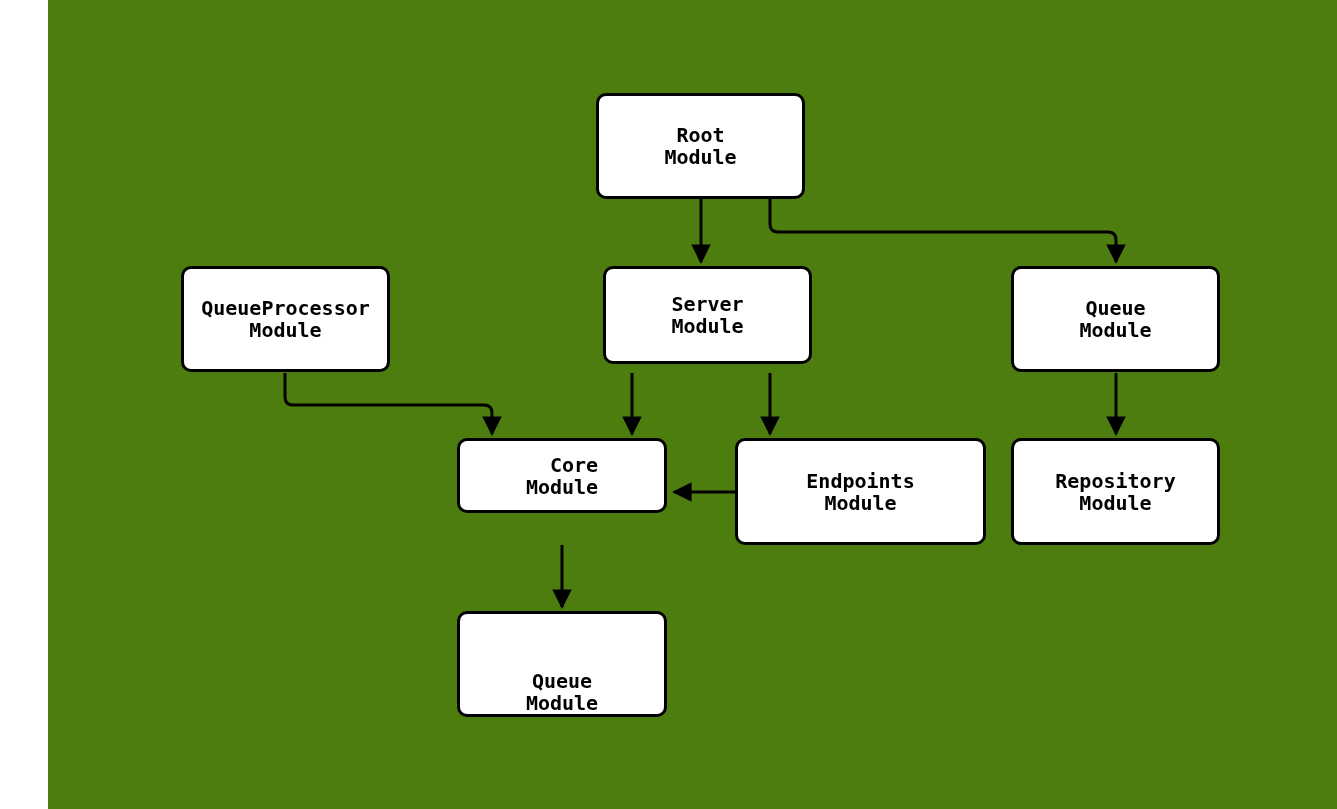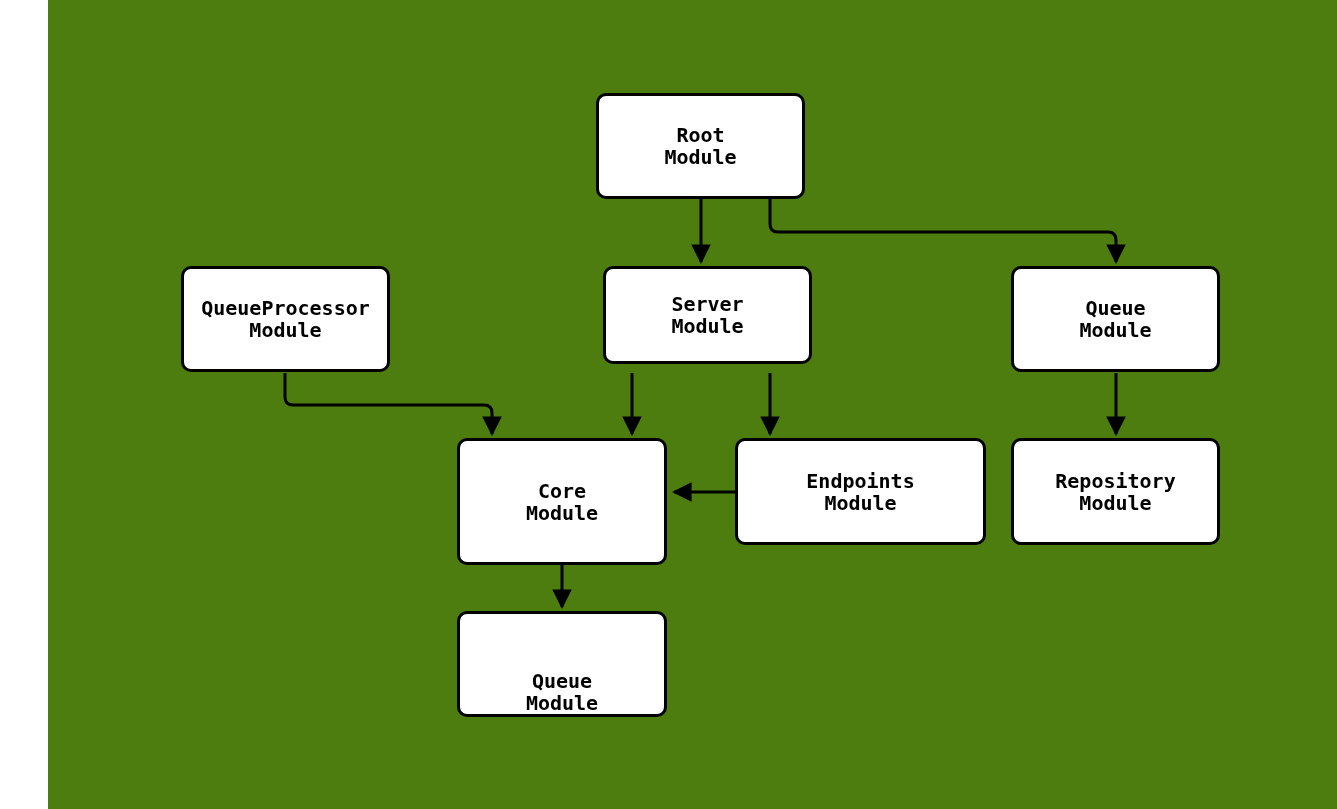--- a/index.html
+++ b/index.html
@@ -45,21 +45,21 @@
     line-height: 1.1;
     color: #000000;
     white-space: pre-line;
     letter-spacing: 0;
   }
   
   .node-root          { left: 548px;  top: 93px;  width: 209px; height: 106px; }
   .node-queueprocessor{ left: 133px;  top: 266px; width: 209px; height: 106px; }
   .node-server        { left: 555px;  top: 266px; width: 209px; height: 98px; }
   .node-global        { left: 963px;  top: 266px; width: 209px; height: 106px; }
-  .node-core          { left: 409px;  top: 438px; width: 210px; height: 127px; }
+  .node-core          { left: 409px;  top: 438px; width: 210px; height: 75px; text-align: right; }
   .node-endpoints     { left: 687px;  top: 438px; width: 251px; height: 107px; }
   .node-repository    { left: 963px;  top: 438px; width: 209px; height: 107px; }
   .node-queue         { left: 409px;  top: 611px; width: 210px; height: 106px; align-items: flex-end; }
 </style>
 </head>
 <body>
 
 <div class="canvas">
 
   <svg class="edges-layer" width="1337" height="809" viewBox="0 0 1337 809" xmlns="http://www.w3.org/2000/svg">

